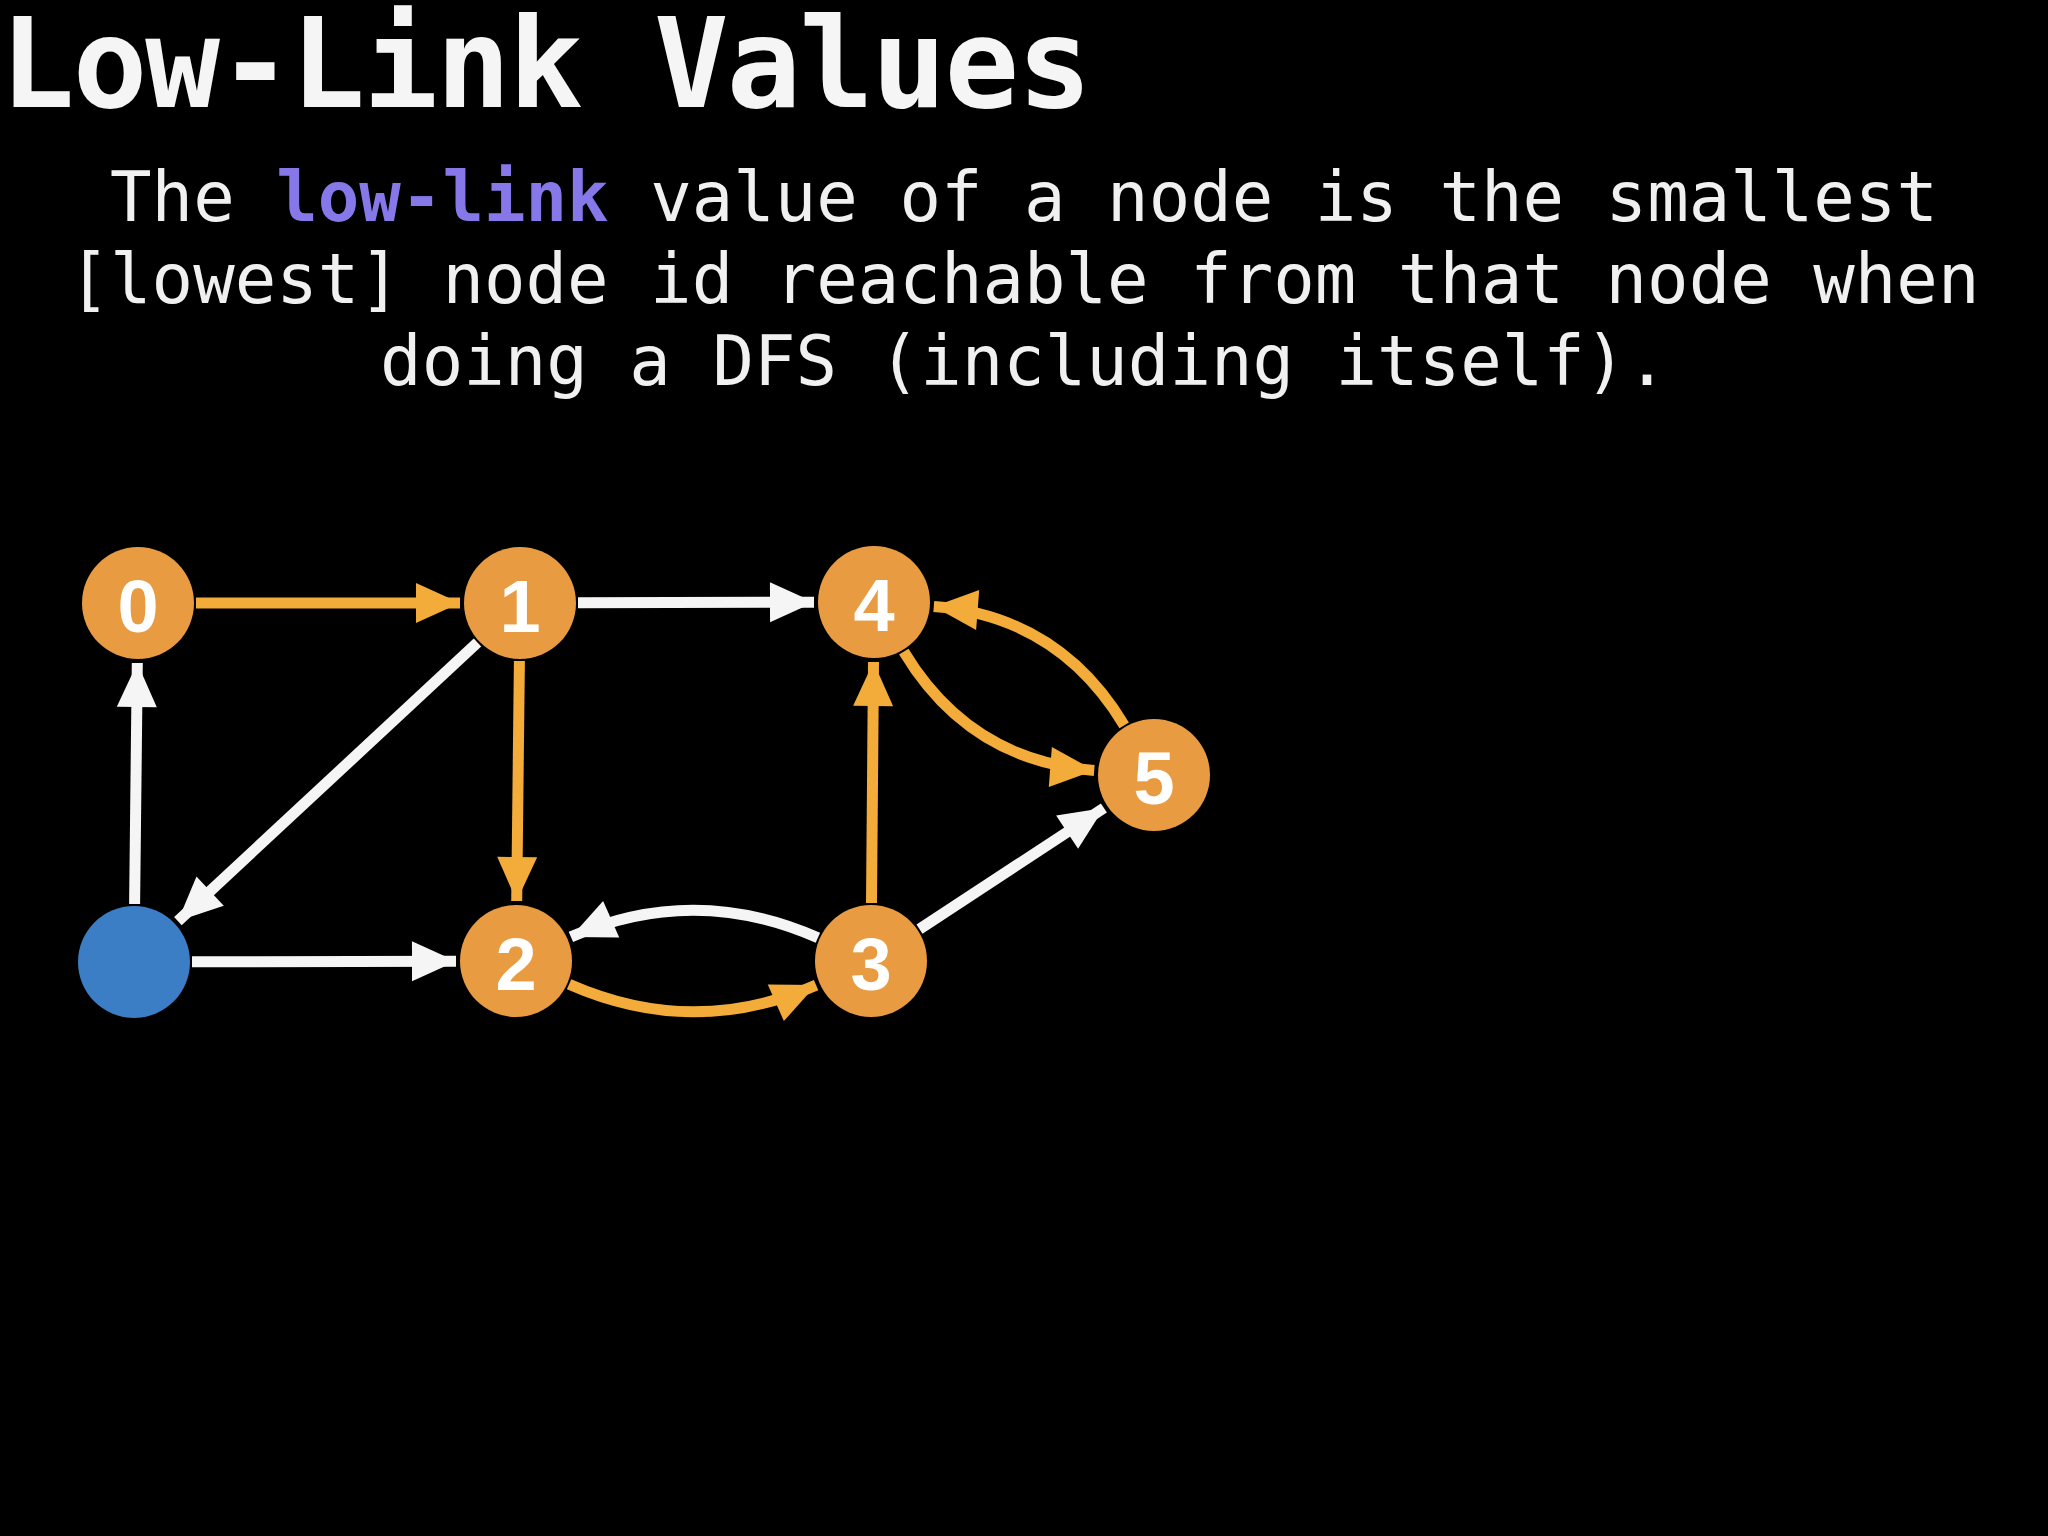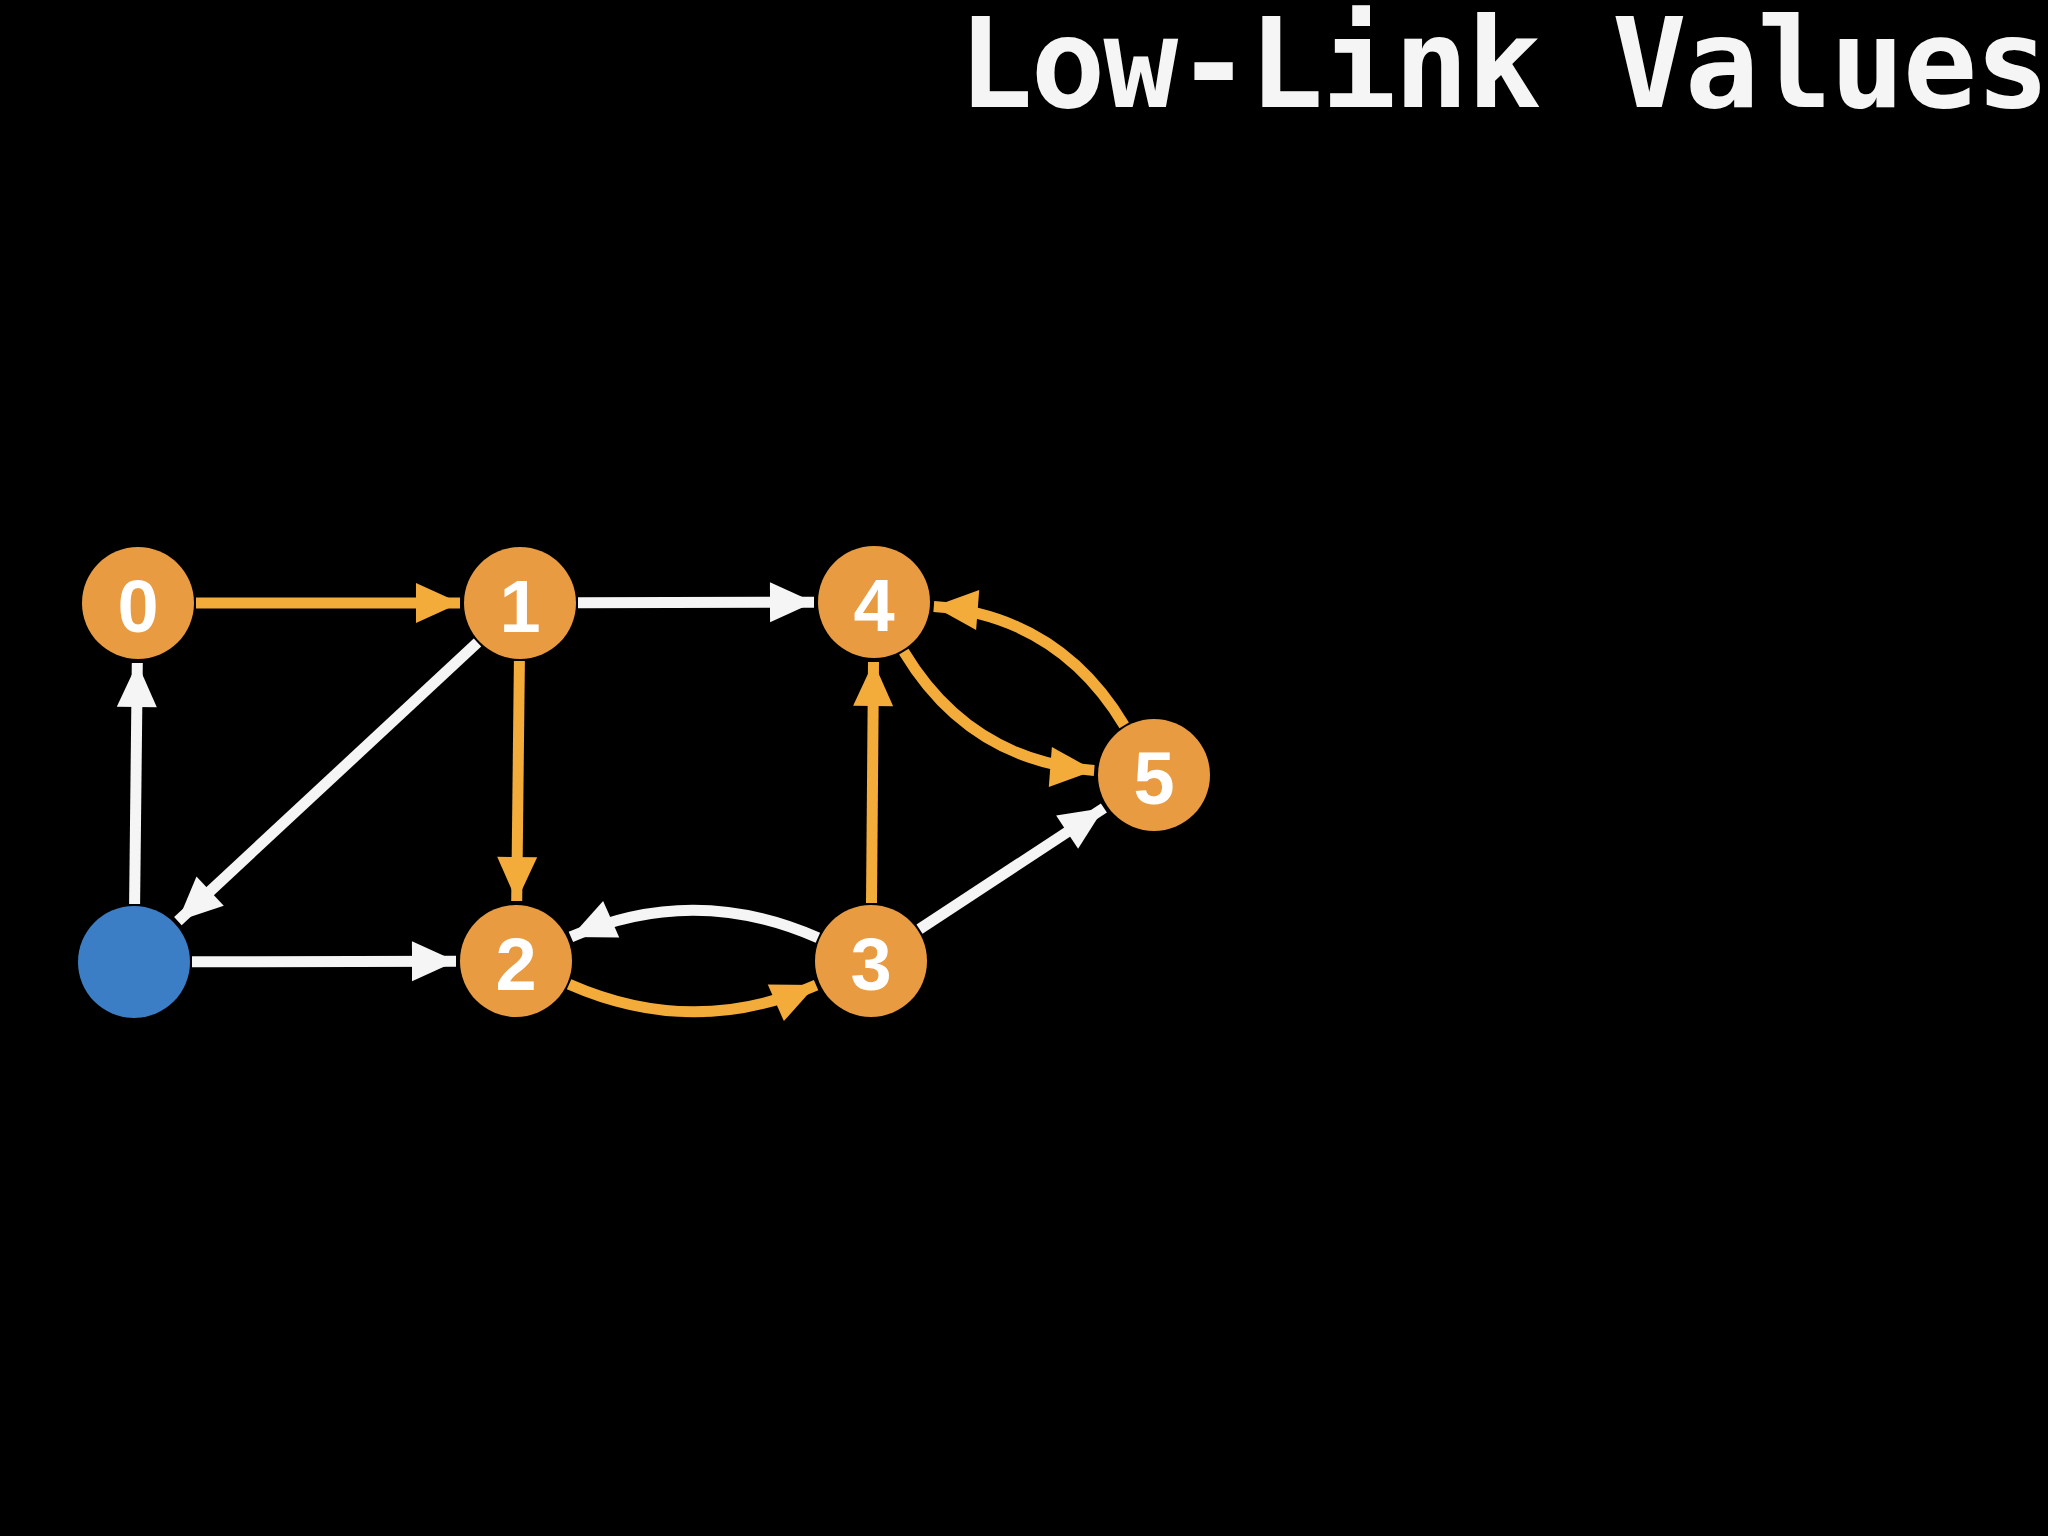--- a/index.html
+++ b/index.html
@@ -16,27 +16,26 @@
   *{margin:0;padding:0;box-sizing:border-box;}
   html,body{background:var(--bg);}
   body{
     width:2048px;height:1536px;
     position:relative;overflow:hidden;
     font-family:"DejaVu Sans Mono", monospace;
   }
   .slide{position:absolute;inset:0;}
   .title{
     margin-top:2px;
-    text-align:right;
+    text-align:left;
     font-size:124px;
     line-height:1.0;
     font-weight:700;
     letter-spacing:-2px;
     color:var(--title);
-    padding-left:12px;
   }
   .subtitle{
     margin-top:30px;
     text-align:center;
     font-size:69px;
     line-height:82px;
     color:var(--body);
     font-weight:400;
   }
   .subtitle .hl{
@@ -53,20 +52,25 @@
     fill:var(--node-label);
   }
 </style>
 </head>
 <body>
 
 <main class="slide">
 
   <h1 class="title">Low-Link Values</h1>
 
+  <div class="subtitle">
+    <div><span>The </span><span class="hl">low-link</span><span> value of a node is the smallest</span></div>
+    <div>[lowest] node id reachable from that node when</div>
+    <div>doing a DFS (including itself).</div>
+  </div>
 
   <div class="graph-container">
     <svg viewBox="0 0 2048 1536" xmlns="http://www.w3.org/2000/svg">
       <defs>
         <marker id="arrow-white" markerUnits="userSpaceOnUse" markerWidth="48" markerHeight="44" viewBox="0 0 48 44" refX="46" refY="22" orient="auto">
           <path d="M2,2 L46,22 L2,42 Z" fill="var(--edge-white)"></path>
         </marker>
         <marker id="arrow-orange" markerUnits="userSpaceOnUse" markerWidth="48" markerHeight="44" viewBox="0 0 48 44" refX="46" refY="22" orient="auto">
           <path d="M2,2 L46,22 L2,42 Z" fill="var(--edge-orange)"></path>
         </marker>

